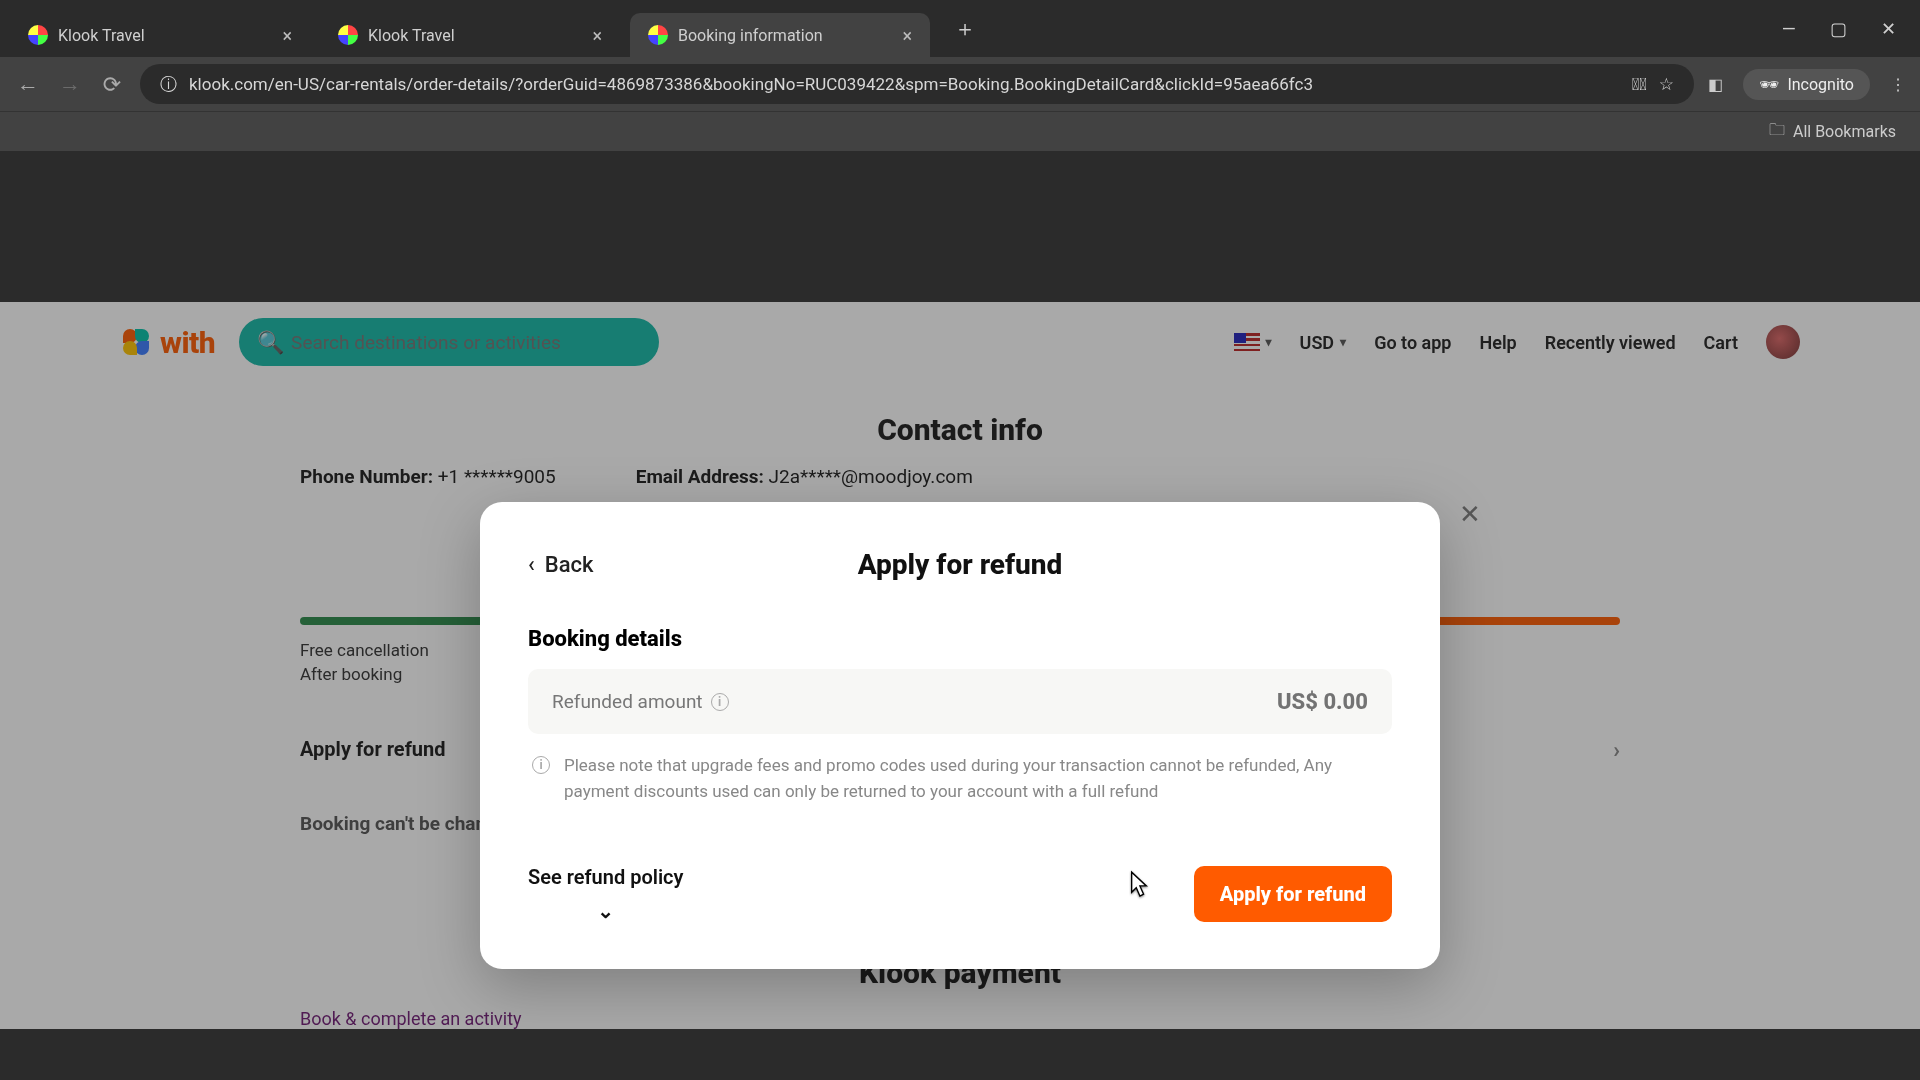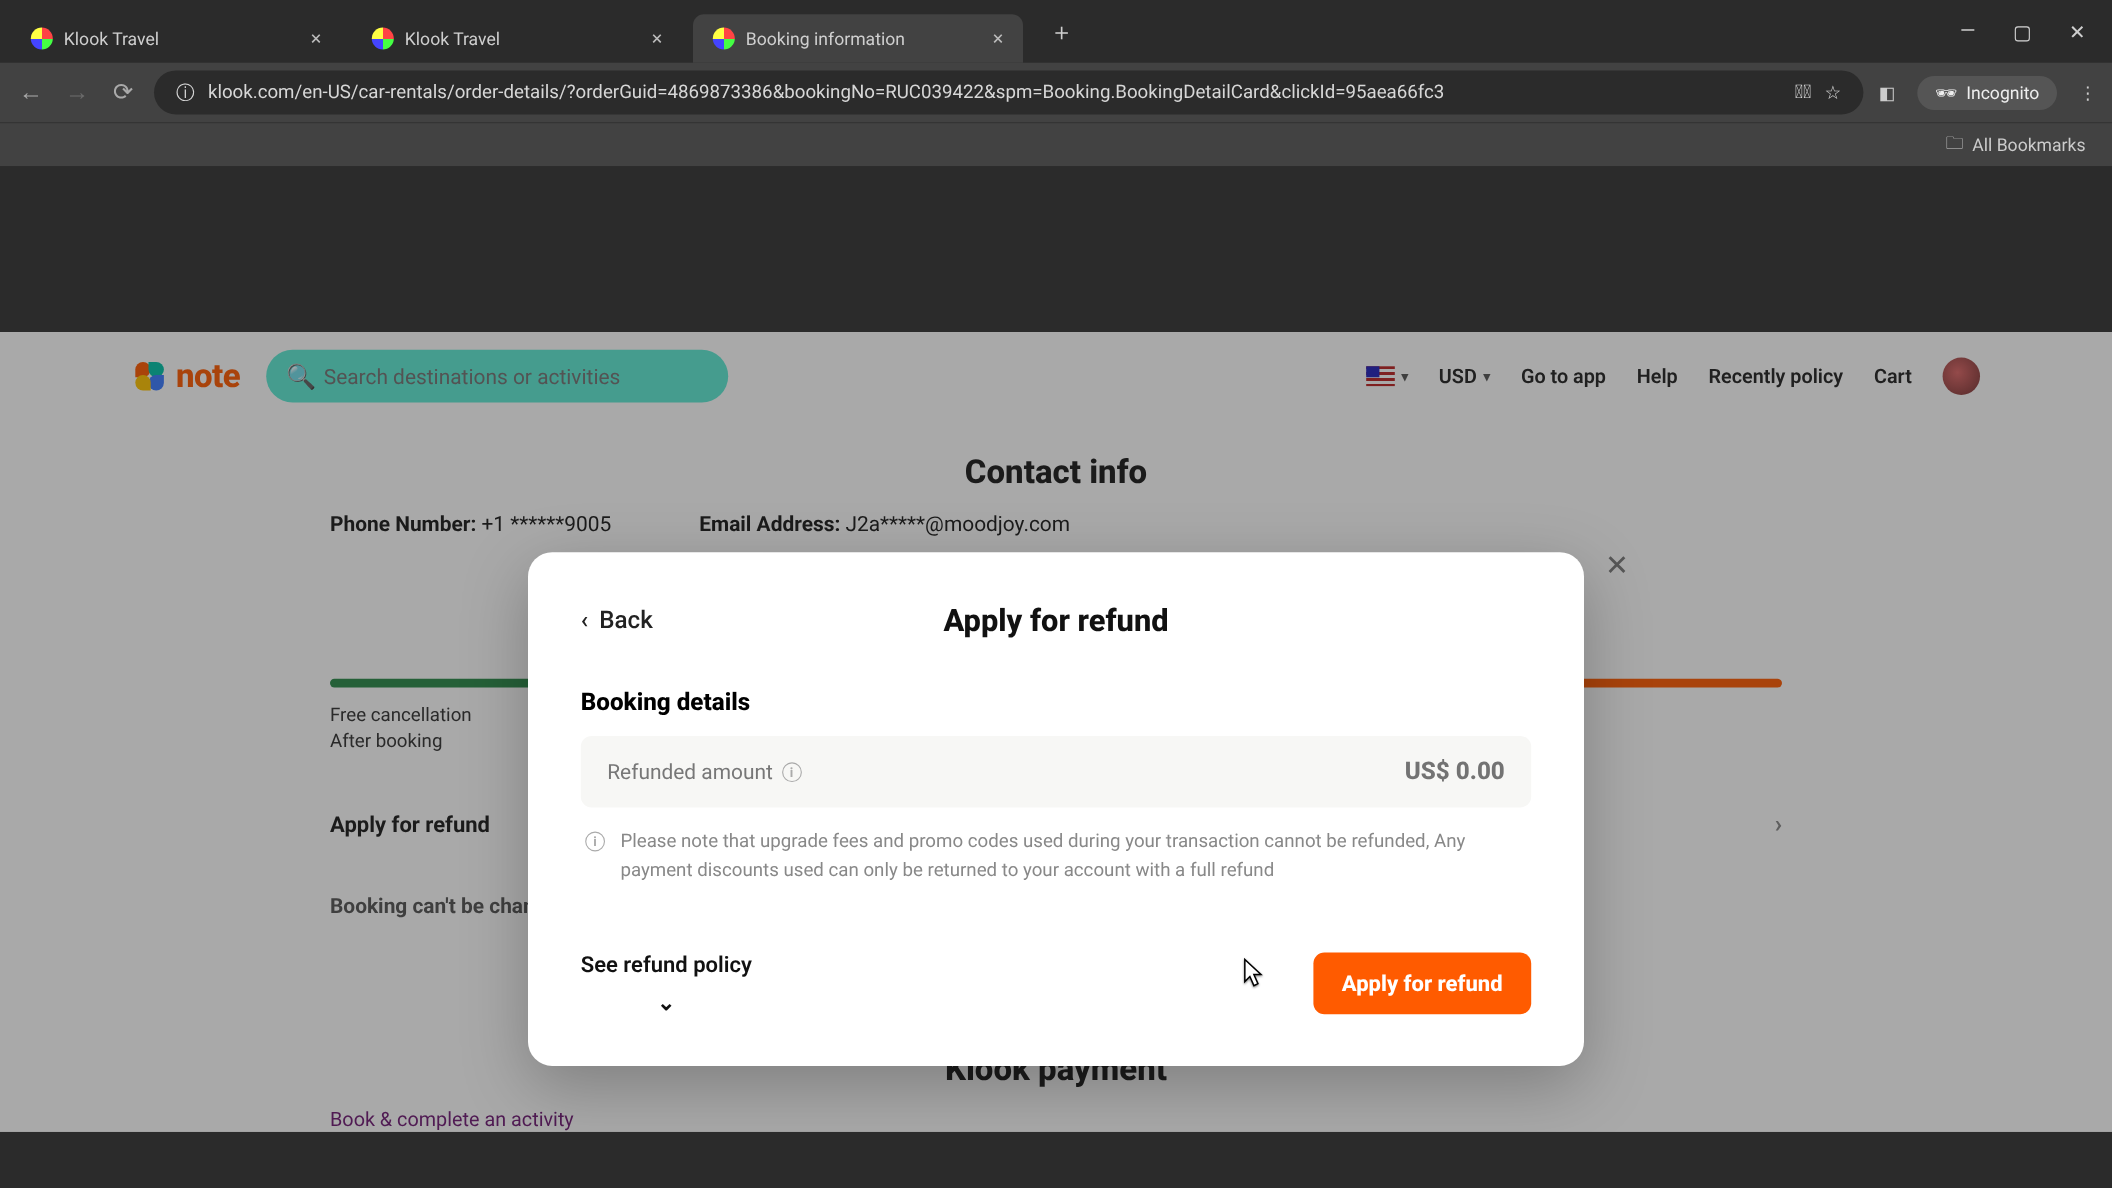--- a/index.html
+++ b/index.html
@@ -25,21 +25,21 @@
   
   .viewport { position: absolute; top: 151px; left: 0; right: 0; bottom: 0; background: #fff; overflow: hidden; }
 
   
   .site-hdr { height: 80px; display: flex; align-items: center; padding: 0 120px; gap: 24px; }
   .logo { display: flex; align-items: center; gap: 8px; }
   .logo-mark { width: 32px; height: 32px; position: relative; }
   .petal { position: absolute; width: 14px; height: 14px; border-radius: 50% 50% 50% 0; left: 9px; top: 9px; transform-origin: 50% 50%; }
   .logo-text { color: #ff5b00; font-weight: 800; font-size: 30px; letter-spacing: -0.5px; }
   .search-wrap { flex: 0 0 420px; position: relative; }
-  .search-wrap input { width: 100%; height: 48px; border: none; border-radius: 999px; background: #5eead4; padding: 0 22px 0 52px; font-size: 19px; color: #333; }
+  .search-wrap input { width: 100%; height: 48px; border: none; border-radius: 999px; background: #14b8a6; padding: 0 22px 0 52px; font-size: 19px; color: #333; }
   .search-ico { position: absolute; left: 18px; top: 12px; font-size: 22px; color: #444; }
   .hdr-right { margin-left: auto; display: flex; align-items: center; gap: 28px; font-size: 18px; color: #222; font-weight: 600; }
   .flag { width: 26px; height: 18px; background: linear-gradient(#b22 0 15%,#fff 15% 30%,#b22 30% 45%,#fff 45% 60%,#b22 60% 75%,#fff 75% 90%,#b22 90%); position: relative; }
   .flag::before { content:""; position:absolute; left:0; top:0; width:12px; height:10px; background:#22b; }
   .lang { display:flex; align-items:center; gap:6px; }
   .chev { font-size: 12px; color: #555; }
   .avatar { width: 34px; height: 34px; border-radius: 50%; background: radial-gradient(circle at 40% 40%, #d66, #733); }
 
   .page-body { padding: 0 300px; color: #1a1a1a; }
   .section-h { font-size: 30px; font-weight: 800; margin: 30px 0 18px; text-align: center; }
@@ -133,38 +133,38 @@
 <div class="viewport dimmable">
 
   <div class="site-hdr">
     <div class="logo">
       <span class="logo-mark">
         <span class="petal" style="background:#ff5b00; transform:rotate(0deg) translate(-6px,-6px)"></span>
         <span class="petal" style="background:#00c2a8; transform:rotate(90deg) translate(-6px,-6px)"></span>
         <span class="petal" style="background:#3a7bff; transform:rotate(180deg) translate(-6px,-6px)"></span>
         <span class="petal" style="background:#ffc400; transform:rotate(270deg) translate(-6px,-6px)"></span>
       </span>
-      <span class="logo-text">note</span>
+      <span class="logo-text">with</span>
     </div>
     <div class="search-wrap">
       <span class="search-ico">🔍</span>
       <input placeholder="Search destinations or activities" style="">
     </div>
     <div class="hdr-right">
       <div class="lang">
         <span class="flag"></span>
         <span class="chev">▾</span>
       </div>
       <div class="lang">
         <span>USD</span>
         <span class="chev">▾</span>
       </div>
       <span>Go to app</span>
       <span>Help</span>
-      <span>Recently policy</span>
+      <span>Recently viewed</span>
       <span>Cart</span>
       <span class="avatar"></span>
     </div>
   </div>
 
   <div class="page-body">
     <h2 class="section-h">Contact info</h2>
     <div class="info-row">
       <span><b>Phone Number:</b> <span>+1 ******9005</span></span>
       <span><b>Email Address:</b> <span>J2a*****@moodjoy.com</span></span>

